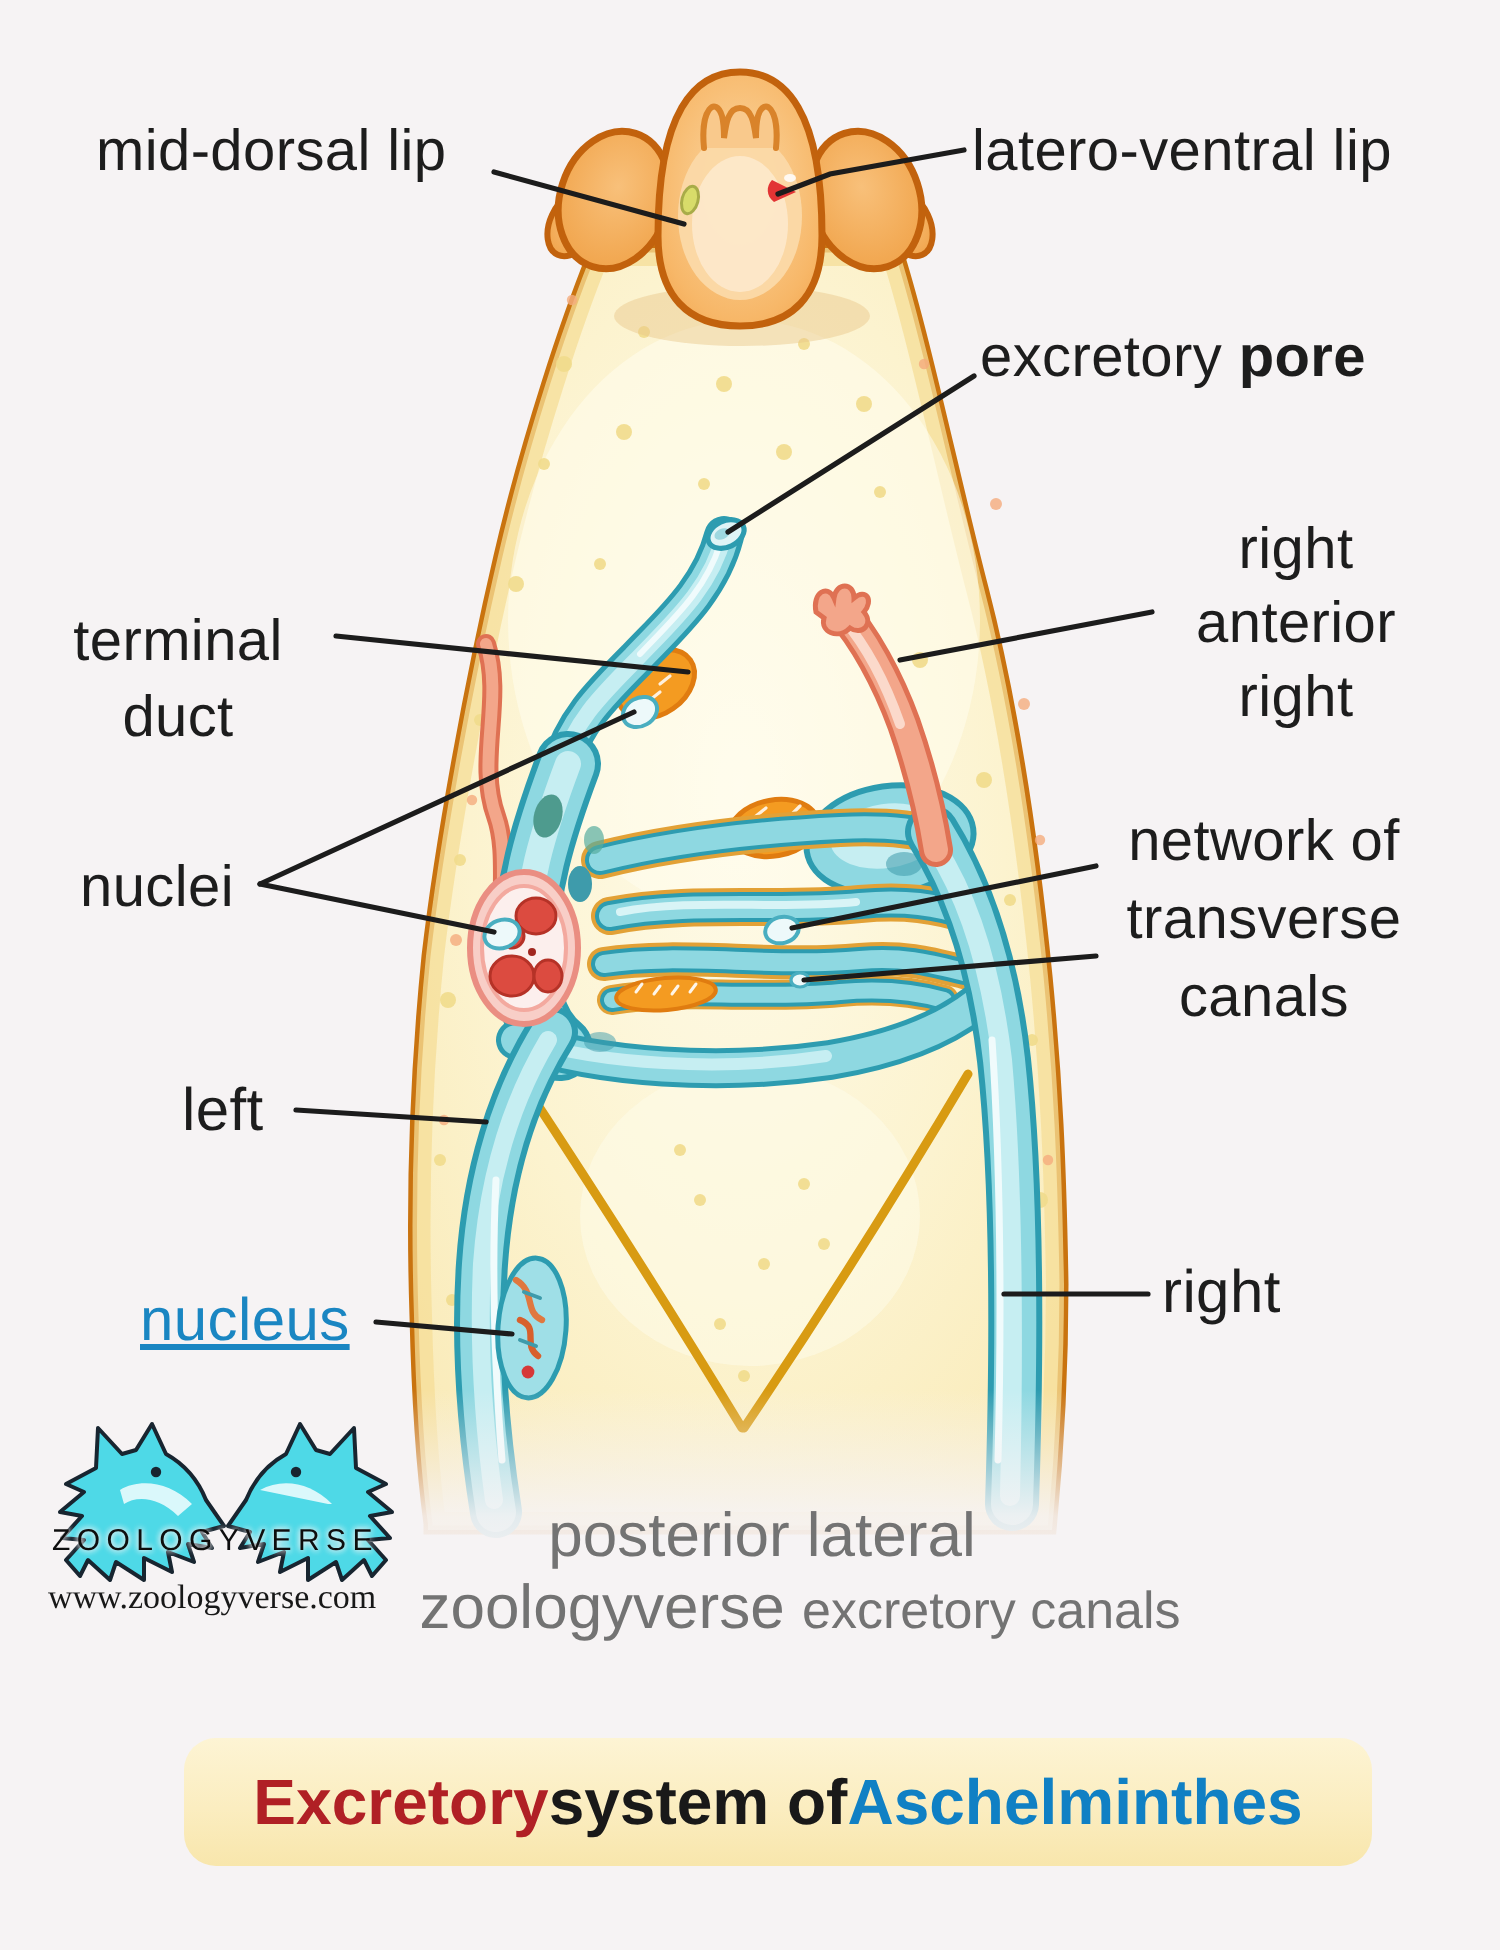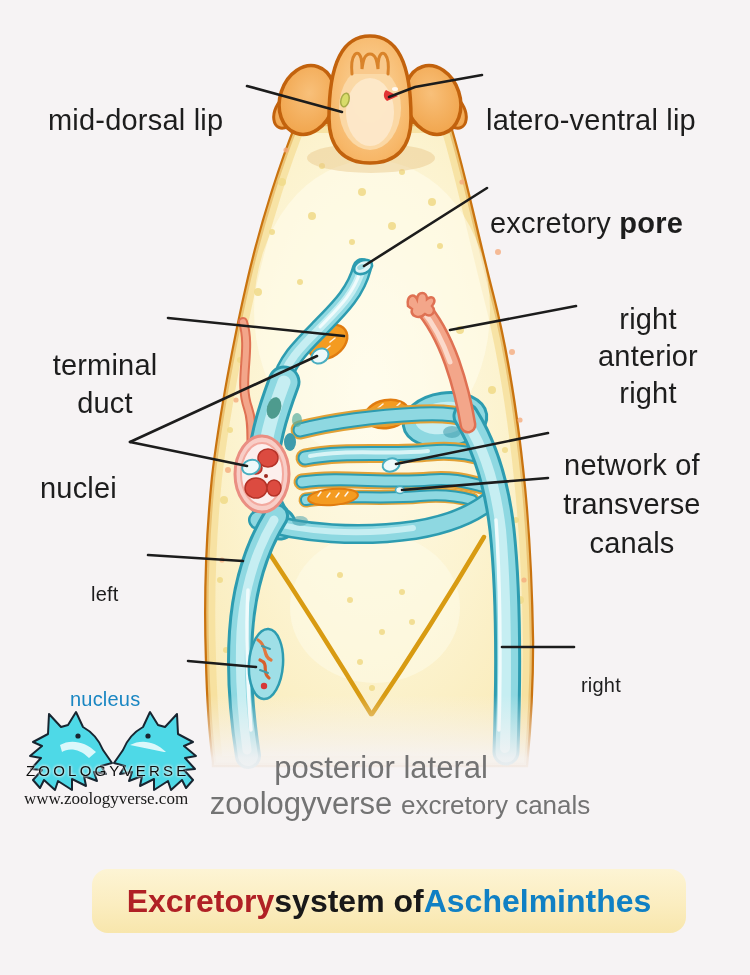--- a/index.html
+++ b/index.html
@@ -4,29 +4,29 @@
 <style>
   html,body{margin:0;padding:0;}
   .stage{
     position:relative; width:750px; height:975px; overflow:hidden;
     background:#F6F3F4;
     font-family:"Liberation Sans", sans-serif;
   }
   .art{position:absolute; left:0; top:0;}
   .lbl{
     position:absolute; font-size:29px; color:#1d1d1d; line-height:1.16;
-    white-space:nowrap; letter-spacing:0.2px;margin-top:44px;
+    white-space:nowrap; letter-spacing:0.2px;
   }
   .lbl .bold{font-weight:bold;}
   .block{white-space:normal; text-align:center;}
   .lh37{line-height:37px;}
   .lh39{line-height:39px;}
   .lh38{line-height:38px;}
   .blue{color:#1A86C2;}
-  .size30{font-size:20px;text-align:center;}
+  .size30{font-size:30px;text-align:center;}
   .caption{
     position:absolute; left:175px; top:750px; width:450px; text-align:center;
     color:#737373;
   }
   .caption .l1{font-size:31px; margin-right:38px; white-space:nowrap;}
   .caption .l2{font-size:31px; white-space:nowrap;}
   .caption .l2 .small{font-size:26px;}
   .logo-text{
     position:absolute; left:26px; top:762px; font-size:15px; font-weight:normal;
     letter-spacing:3.2px; color:#0e0e0e;
@@ -315,42 +315,42 @@
       <circle cx="148" cy="736" r="2.6" fill="#182530"></circle>
     </g>
   </svg>
 
   <div class="lbl" style="left:48px; top:60px;">mid-dorsal lip</div>
 
   <div class="lbl" style="left:486px; top:60px;">latero-ventral lip</div>
 
   <div class="lbl" style="left:490px; top:163px;"><span>excretory </span><span class="bold">pore</span></div>
 
-  <div class="lbl block lh38" style="left:40px; top:302px; width:130px;">
+  <div class="lbl block lh38" style="left:24px; top:302px; width:130px;">
     <div>terminal</div>
     <div>duct</div>
   </div>
 
   <div class="lbl" style="left:40px; top:428px;">nuclei</div>
 
   <div class="lbl block lh37" style="left:572px; top:257px; width:152px;">
     <div>right</div>
     <div>anterior</div>
     <div>right</div>
   </div>
 
   <div class="lbl block lh39" style="left:544px; top:402px; width:176px;">
     <div>network of</div>
     <div>transverse</div>
     <div>canals</div>
   </div>
 
   <div class="lbl size30" style="left:91px; top:539px;">left</div>
 
-  <div class="lbl size30 blue" style="left:70px; top:644px;">nucleus</div>
+  <div class="lbl size30 blue" style="left:70px; top:644px;text-decoration:underline;">nucleus</div>
 
   <div class="lbl size30" style="left:581px; top:630px;">right</div>
 
   <div class="caption">
     <div class="l1">posterior lateral</div>
     <div class="l2"><span>zoologyverse </span><span class="small">excretory canals</span></div>
   </div>
 
   <div class="logo-text">ZOOLOGYVERSE</div>
   <div class="logo-url">www.zoologyverse.com</div>

